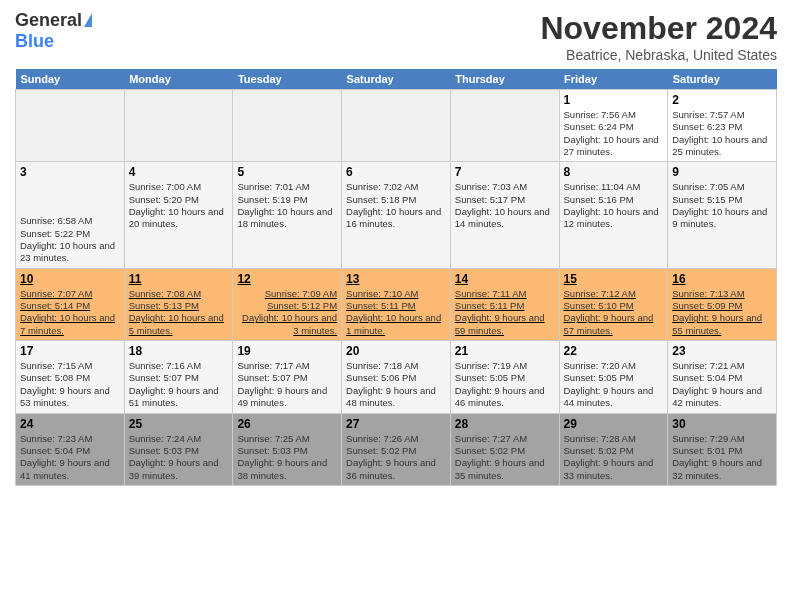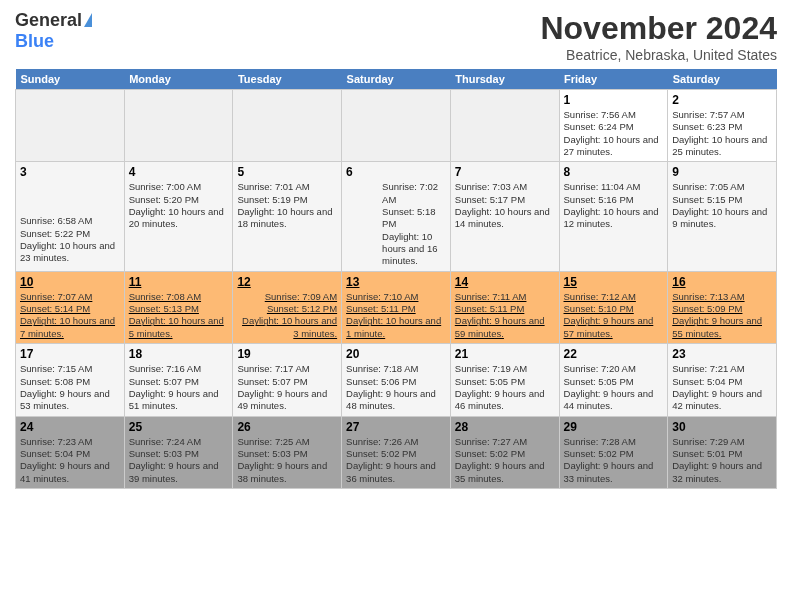--- a/index.html
+++ b/index.html
@@ -156,21 +156,21 @@
 Daylight: 10 hours and 20 minutes.</div>
           </td>
           <td style="background: rgb(245, 245, 245);">
             <span class="day-num">5</span>
             <div class="day-info" style="white-space: pre-line;">Sunrise: 7:01 AM
 Sunset: 5:19 PM
 Daylight: 10 hours and 18 minutes.</div>
           </td>
           <td style="background: rgb(245, 245, 245);">
             <span class="day-num">6</span>
-            <div class="day-info" style="white-space: pre-line; margin-left: 36px;">Sunrise: 7:02 AM
+            <div class="day-info" style="white-space: pre-line;">Sunrise: 7:02 AM
 Sunset: 5:18 PM
 Daylight: 10 hours and 16 minutes.</div>
           </td>
           <td style="background: rgb(245, 245, 245);">
             <span class="day-num">7</span>
             <div class="day-info" style="white-space: pre-line;">Sunrise: 7:03 AM
 Sunset: 5:17 PM
 Daylight: 10 hours and 14 minutes.</div>
           </td>
           <td style="background: rgb(245, 245, 245);">

